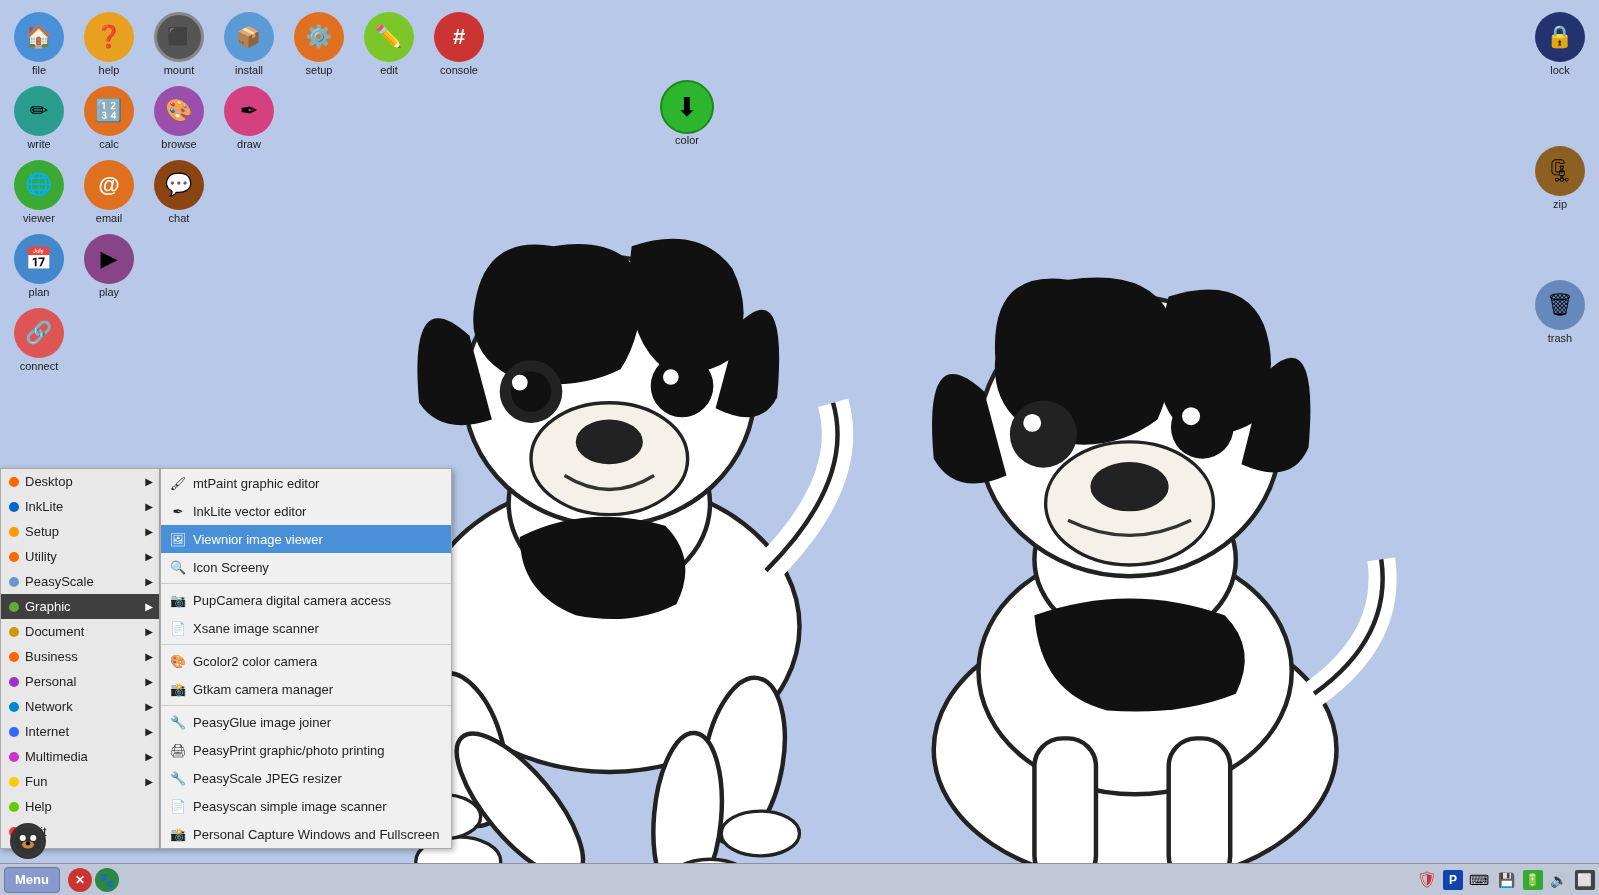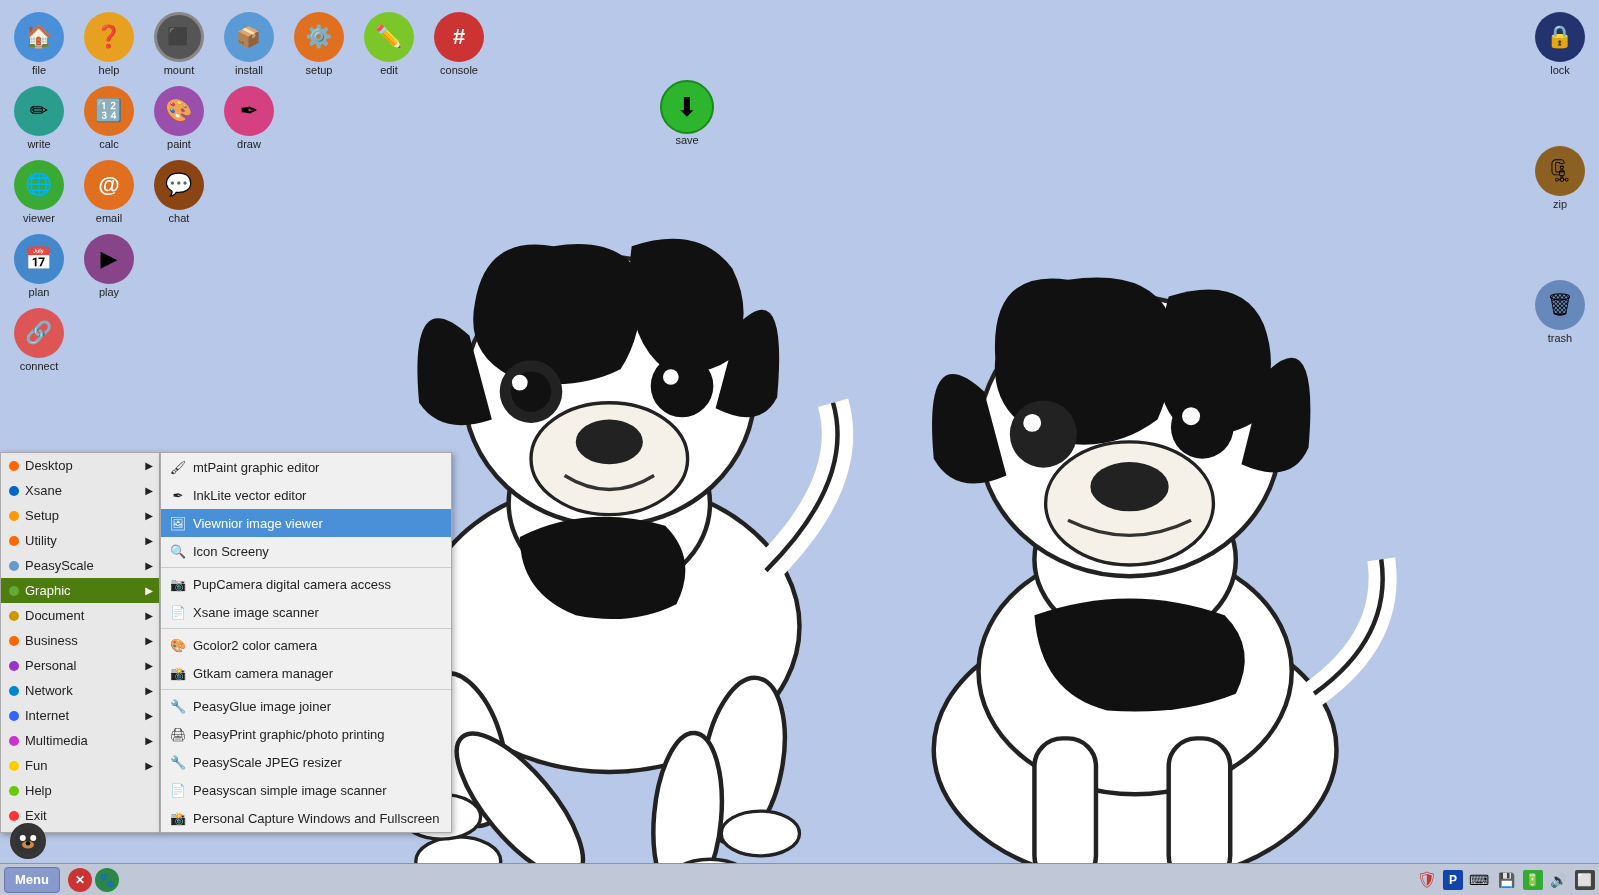--- a/index.html
+++ b/index.html
@@ -174,21 +174,21 @@
       font-size: 13px;
       color: #222;
       display: flex;
       align-items: center;
       gap: 6px;
       cursor: pointer;
       white-space: nowrap;
       position: relative;
     }
     .menu-item:hover, .menu-item.active {
-      background: #4d7c0f;
+      background: #404040;
       color: white;
     }
     .menu-item .arrow {
       position: absolute;
       right: 6px;
       font-size: 10px;
     }
     .submenu-panel {
       background: #f0f0f0;
       border: 1px solid #aaa;
@@ -405,21 +405,21 @@
     <div class="desktop-icon">
       <div class="icon-circle" style="background:#e07020;">
         <span style="font-size:22px;">🔢</span>
       </div>
       <span class="icon-label">calc</span>
     </div>
     <div class="desktop-icon">
       <div class="icon-circle" style="background:#9b4fad;">
         <span style="font-size:22px;">🎨</span>
       </div>
-      <span class="icon-label">paint</span>
+      <span class="icon-label">browse</span>
     </div>
     <div class="desktop-icon">
       <div class="icon-circle" style="background:#d44080;">
         <span style="font-size:22px;">✒</span>
       </div>
       <span class="icon-label">draw</span>
     </div>
   </div>
 
   <div class="icon-row">
@@ -486,34 +486,34 @@
       <span style="font-size:22px;">🗑</span>
     </div>
     <span class="icon-label">trash</span>
   </div>
 </div>
 
 <div class="save-btn" style="z-index:10;">
   <div style="width:54px;height:54px;border-radius:50%;background:#2db52d;display:flex;align-items:center;justify-content:center;font-size:26px;border:2px solid #1a8a1a;">
     ⬇
   </div>
-  <span class="icon-label">save</span>
+  <span class="icon-label">color</span>
 </div>
 
-<div class="context-menu" style="top:452px;">
+<div class="context-menu" style="top:468px;">
 
   <div class="menu-panel">
     <div class="menu-item">
       <span style="width:10px;height:10px;background:#ff6600;border-radius:50%;display:inline-block;"></span>
       <span>Desktop</span>
       <span class="arrow">▶</span>
     </div>
     <div class="menu-item">
       <span style="width:10px;height:10px;background:#0066cc;border-radius:50%;display:inline-block;"></span>
-      <span>Xsane</span>
+      <span>InkLite</span>
       <span class="arrow">▶</span>
     </div>
     <div class="menu-item">
       <span style="width:10px;height:10px;background:#ff9900;border-radius:50%;display:inline-block;"></span>
       <span>Setup</span>
       <span class="arrow">▶</span>
     </div>
     <div class="menu-item">
       <span style="width:10px;height:10px;background:#ff6600;border-radius:50%;display:inline-block;"></span>
       <span>Utility</span>

